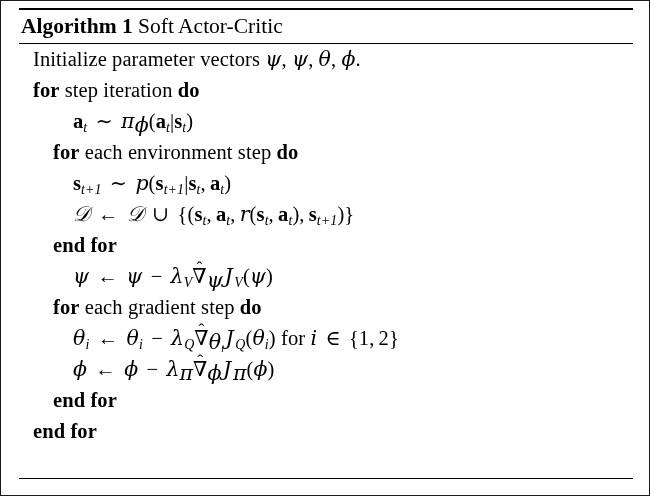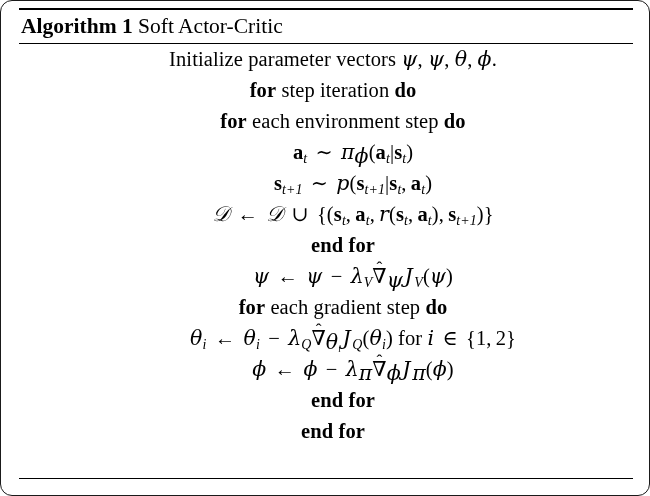--- a/index.html
+++ b/index.html
@@ -16,21 +16,21 @@
   }
 
   
   .card {
     position: relative;
     box-sizing: border-box;
     width: 650px;
     height: 496px;
     background: #ffffff;
     border: 1.5px solid #1a1a1a;
-    border-radius: 12px;
+    border-radius: 0;
     overflow: hidden;
   }
 
   .algorithm {
     position: absolute;
     left: 18px;
     top: 7px;
     width: 614px;
   }
 
@@ -70,21 +70,20 @@
     top: 43px;
     width: 614px;
   }
 
   .line {
     font-size: 20.5px;
     line-height: 31px;
     height: 31px;
     white-space: nowrap;
     letter-spacing: 0.1px;
-    text-align: center;
   }
   .ind1 { padding-left: 14px; }
   .ind2 { padding-left: 34px; }
   .ind3 { padding-left: 54px; }
 
   .kw { font-weight: bold; }
 
   
   .math {
     font-family: "DejaVu Serif", "Liberation Serif", serif;
@@ -166,30 +165,30 @@
       <span class="math">θ</span><span class="mathup">,</span>
       <span class="math">ϕ</span><span class="mathup">.</span>
     </div>
 
     <div class="line ind1">
       <span class="kw">for</span>
       <span>step iteration</span>
       <span class="kw">do</span>
     </div>
 
+    <div class="line ind3">
+      <span class="vec">a</span><sub>t</sub>
+      <span class="op">∼</span>
+      <span class="math">π</span><sub><span class="math">ϕ</span></sub><span class="mathup">(</span><span class="vec">a</span><sub>t</sub><span class="mathup">|</span><span class="vec">s</span><sub>t</sub><span class="mathup">)</span>
+    </div>
+
     <div class="line ind2">
       <span class="kw">for</span>
       <span>each environment step</span>
       <span class="kw">do</span>
-    </div>
-
-    <div class="line ind3">
-      <span class="vec">a</span><sub>t</sub>
-      <span class="op">∼</span>
-      <span class="math">π</span><sub><span class="math">ϕ</span></sub><span class="mathup">(</span><span class="vec">a</span><sub>t</sub><span class="mathup">|</span><span class="vec">s</span><sub>t</sub><span class="mathup">)</span>
     </div>
 
     <div class="line ind3">
       <span class="vec">s</span><sub>t+1</sub>
       <span class="op">∼</span>
       <span class="math">p</span><span class="mathup">(</span><span class="vec">s</span><sub>t+1</sub><span class="mathup">|</span><span class="vec">s</span><sub>t</sub><span class="mathup">, </span><span class="vec">a</span><sub>t</sub><span class="mathup">)</span>
     </div>
 
     <div class="line ind3">
       <span class="cal">𝒟</span>

